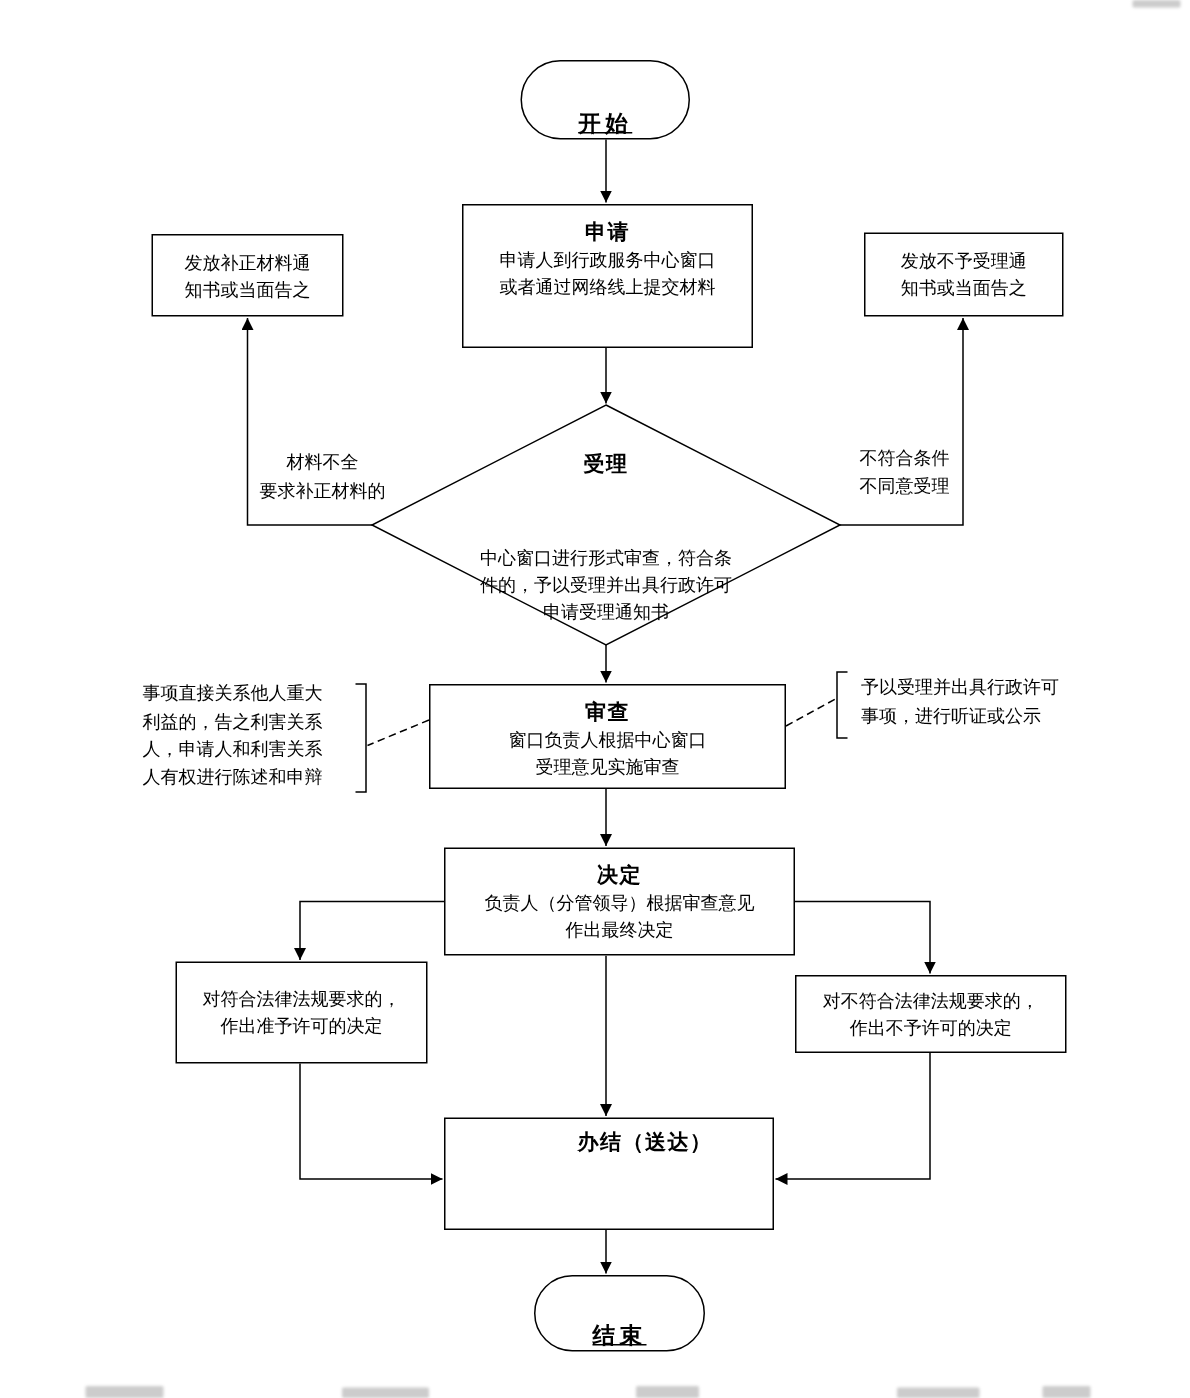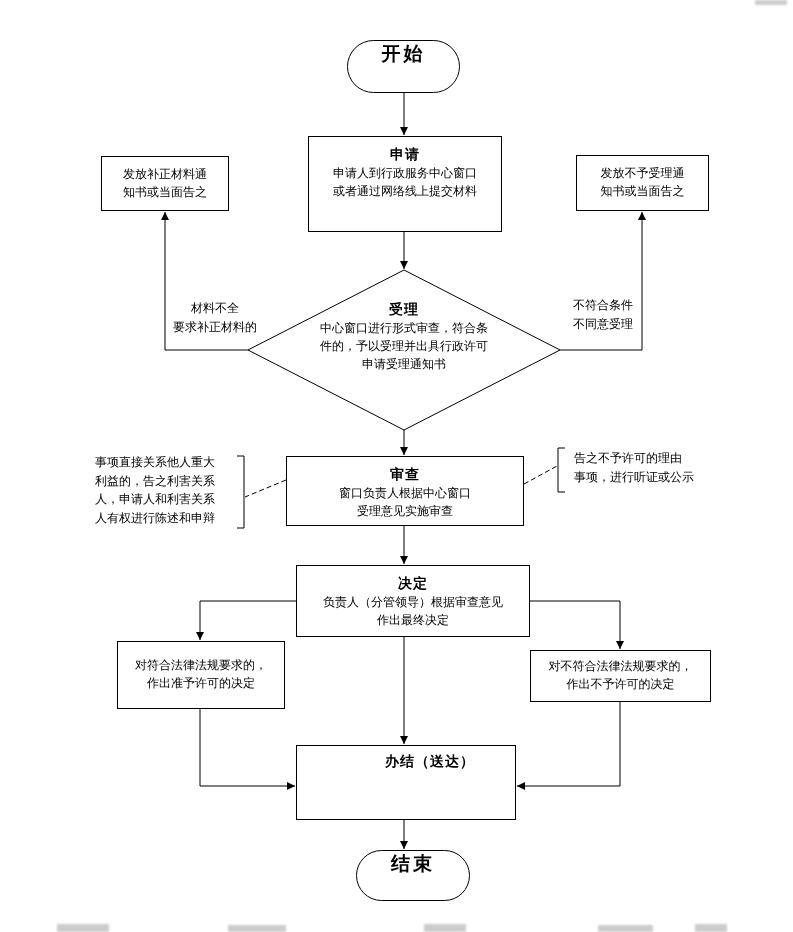--- a/index.html
+++ b/index.html
@@ -8,24 +8,24 @@
     position:relative; width:793px; height:932px; background:#ffffff;
     font-family:"Liberation Sans","DejaVu Sans",sans-serif; color:#000;
     overflow:hidden;
   }
   svg.wires { position:absolute; left:0; top:0; width:793px; height:932px; }
   .node {
     position:absolute; background:#ffffff; border:1px solid #000;
     display:flex; flex-direction:column; align-items:center; text-align:center;
   }
   .node.titled { justify-content:flex-start; padding-top:8px; }
-  .node.small  { justify-content:center;font-family:Liberation Mono, monospace; }
+  .node.small  { justify-content:center; }
   .stadium {
-    justify-content:flex-start; border-radius:27px;
-    font-weight:bold; font-size:19px; letter-spacing:3px;
+    justify-content:flex-end; border-radius:27px;
+    font-weight:bold; font-size:15px; letter-spacing:3px;text-decoration:underline;
   }
   .title { font-weight:bold; font-size:14px; letter-spacing:1px; line-height:1.35; }
   .body  { font-size:12px; line-height:1.5; white-space:pre-line; }
   .diamond-text {
     position:absolute; display:flex; flex-direction:column;
     align-items:center; text-align:center;
   }
   .plain { position:absolute; font-size:12px; line-height:1.55; white-space:pre-line; }
   .center { text-align:center; }
   .smudge { position:absolute; background:#8f8f8f; opacity:.45; filter:blur(1.2px); border-radius:1px; }
@@ -75,21 +75,21 @@
   <div class="node small" style="left:101px;top:156px;width:128px;height:55px;">
     <div class="body">发放补正材料通
 知书或当面告之</div>
   </div>
 
   <div class="node small" style="left:576px;top:155px;width:133px;height:56px;">
     <div class="body">发放不予受理通
 知书或当面告之</div>
   </div>
 
-  <div class="diamond-text" style="left:281px;top:300px;width:246px;">
+  <div class="diamond-text" style="left:281px;top:300px;width:246px;gap:44px;">
     <div class="title">受理</div>
     <div class="body">中心窗口进行形式审查，符合条
 件的，予以受理并出具行政许可
 申请受理通知书</div>
   </div>
 
   <div class="plain center" style="left:160px;top:299px;width:110px;">材料不全
 要求补正材料的</div>
   <div class="plain center" style="left:560px;top:296px;width:86px;">不符合条件
 不同意受理</div>
@@ -97,21 +97,21 @@
   <div class="node titled" style="left:286px;top:456px;width:238px;height:70px;">
     <div class="title">审查</div>
     <div class="body">窗口负责人根据中心窗口
 受理意见实施审查</div>
   </div>
 
   <div class="plain" style="left:95px;top:453px;width:140px;">事项直接关系他人重大
 利益的，告之利害关系
 人，申请人和利害关系
 人有权进行陈述和申辩</div>
-  <div class="plain" style="left:574px;top:449px;width:150px;">告之不予许可的理由
+  <div class="plain" style="left:574px;top:449px;width:150px;">予以受理并出具行政许可
 事项，进行听证或公示</div>
 
   <div class="node titled" style="left:296px;top:565px;width:234px;height:72px;">
     <div class="title">决定</div>
     <div class="body">负责人（分管领导）根据审查意见
 作出最终决定</div>
   </div>
 
   <div class="node small" style="left:117px;top:641px;width:168px;height:68px;">
     <div class="body">对符合法律法规要求的，

